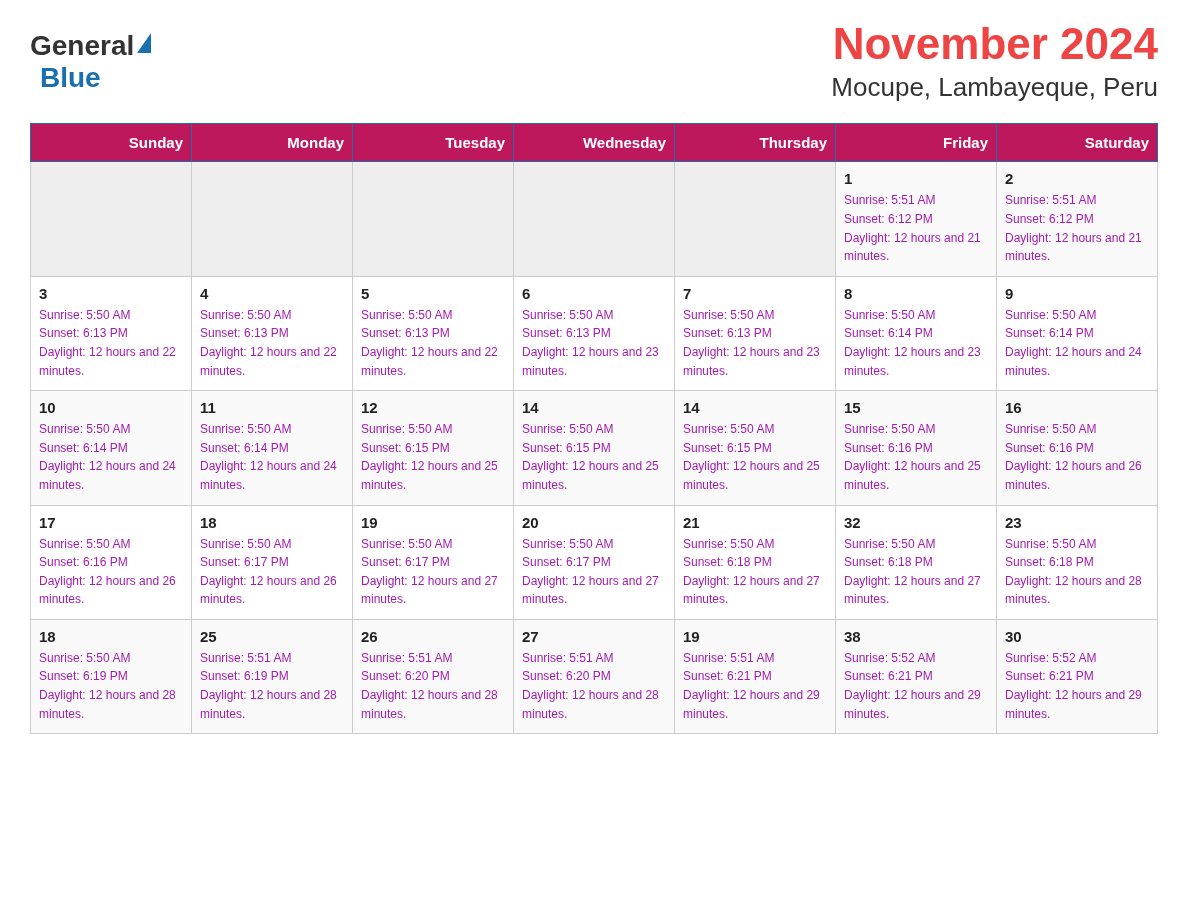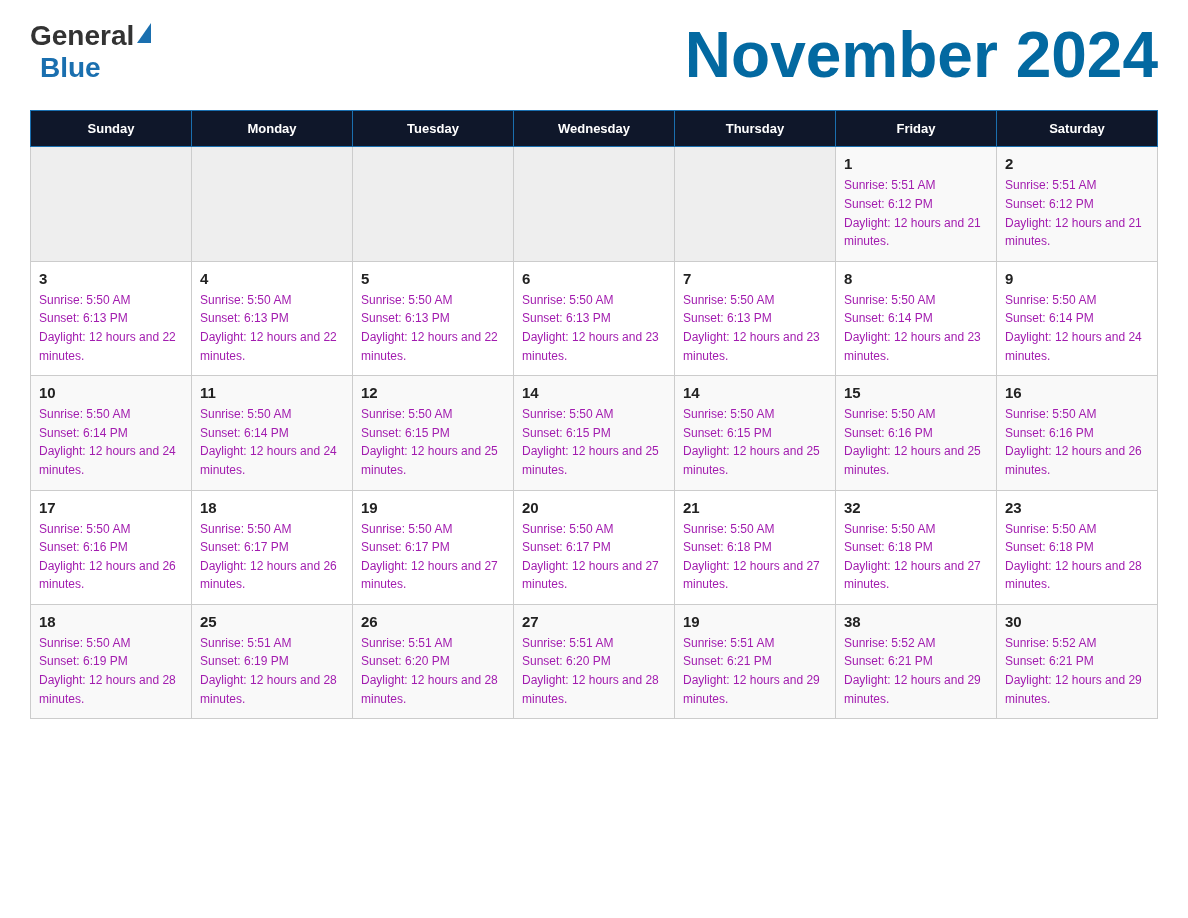--- a/index.html
+++ b/index.html
@@ -6,21 +6,21 @@
     body {
       font-family: Arial, sans-serif;
       background: #fff;
       padding: 20px 30px;
       width: 1188px;
       min-height: 918px;
     }
     .header {
       display: flex;
       justify-content: space-between;
-      align-items: flex-start;
+      align-items: center;
       margin-bottom: 20px;
     }
     .logo-wrapper {
       display: flex;
       flex-direction: column;
       align-items: flex-start;
     }
     .logo-row1 {
       display: flex;
       align-items: center;
@@ -28,43 +28,43 @@
     .logo-row2 {
       font-size: 28px;
       font-weight: bold;
       color: #1a6faf;
       padding-left: 4px;
     }
     .title-block {
       text-align: right;
     }
     .title-block h1 {
-      font-size: 64px;
+      font-size: 44px;
       font-weight: bold;
-      color: #0369a1;
+      color: #ef4444;
       line-height: 1.1;
     }
     .title-block h2 {
       font-size: 26px;
       font-weight: normal;
       color: #333;
       margin-top: 4px;
     }
     .calendar {
       width: 100%;
       border-collapse: collapse;
       border: 1px solid #aaa;
     }
     .calendar th {
-      background-color: #0f172a;
+      background-color: #be185d;
       color: #fff;
-      font-size: 13px;
+      font-size: 15px;
       font-weight: bold;
       padding: 10px 8px;
-      text-align: center;
+      text-align: right;
       border: 1px solid #1a6faf;
     }
     .calendar td {
       vertical-align: top;
       padding: 8px 8px 10px 8px;
       border: 1px solid #ccc;
       width: calc(100% / 7);
       min-height: 100px;
       font-size: 12.5px;
       color: #333;
@@ -104,20 +104,21 @@
     <div class="logo-row1">
       <span style="font-size:28px;font-weight:bold;color:#333;">General</span>
       <span style="display:inline-block;width:0;height:0;border-left:14px solid transparent;border-right:0px solid transparent;border-bottom:20px solid #1a6faf;margin-left:3px;vertical-align:middle;position:relative;top:-3px;"></span>
     </div>
     <div class="logo-row2">
       <span style="font-size:28px;font-weight:bold;color:#1a6faf;padding-left:6px;">Blue</span>
     </div>
   </div>
   <div class="title-block">
     <h1>November 2024</h1>
+    <h2>Mocupe, Lambayeque, Peru</h2>
   </div>
 </div>
 
 <table class="calendar">
   <thead>
     <tr>
     <th>Sunday</th>
         <th>Monday</th>
         <th>Tuesday</th>
         <th>Wednesday</th>

